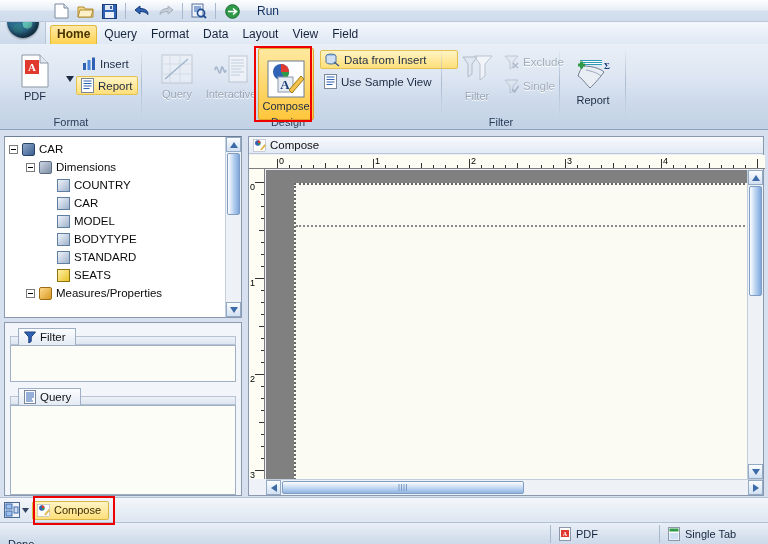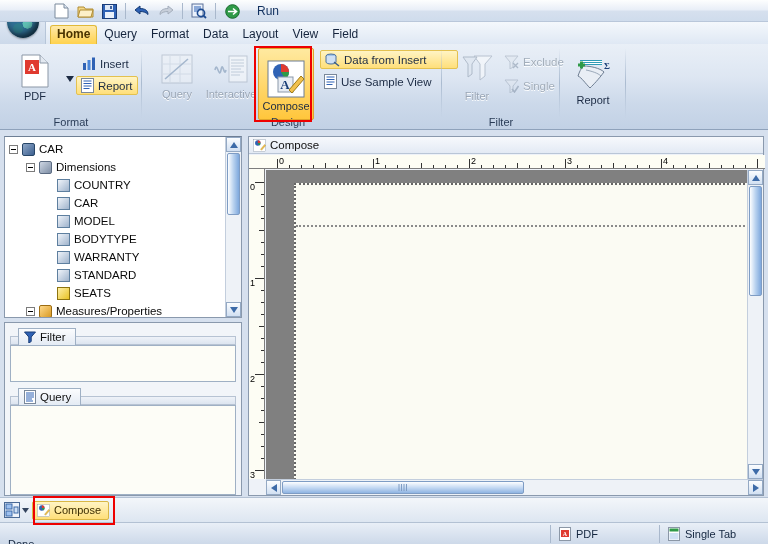--- a/index.html
+++ b/index.html
@@ -467,26 +467,20 @@
             <span class="spacer" style="width: 34px;"></span>
             <span class="spacer" style="width: 14px;"></span>
             <span class="ticon ic-dim"></span>
             <span>MODEL</span>
           </div>
           <div class="tnode">
             <span class="spacer" style="width: 34px;"></span>
             <span class="spacer" style="width: 14px;"></span>
             <span class="ticon ic-dim"></span>
             <span>BODYTYPE</span>
-          </div>
-          <div class="tnode">
-            <span class="spacer" style="width: 34px;"></span>
-            <span class="spacer" style="width: 14px;"></span>
-            <span class="ticon ic-dim"></span>
-            <span>WARRANTY</span>
           </div>
           <div class="tnode">
             <span class="spacer" style="width: 34px;"></span>
             <span class="spacer" style="width: 14px;"></span>
             <span class="ticon ic-dim"></span>
             <span>STANDARD</span>
           </div>
           <div class="tnode">
             <span class="spacer" style="width: 34px;"></span>
             <span class="spacer" style="width: 14px;"></span>

